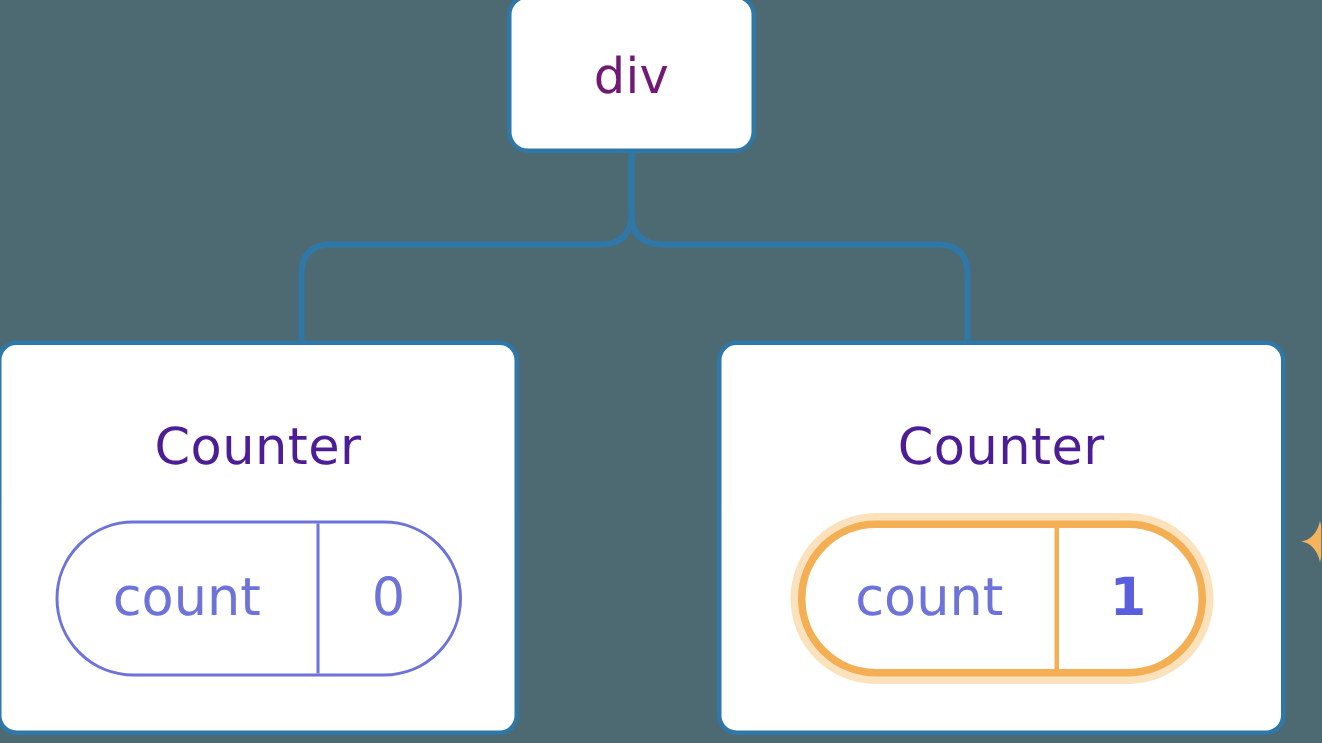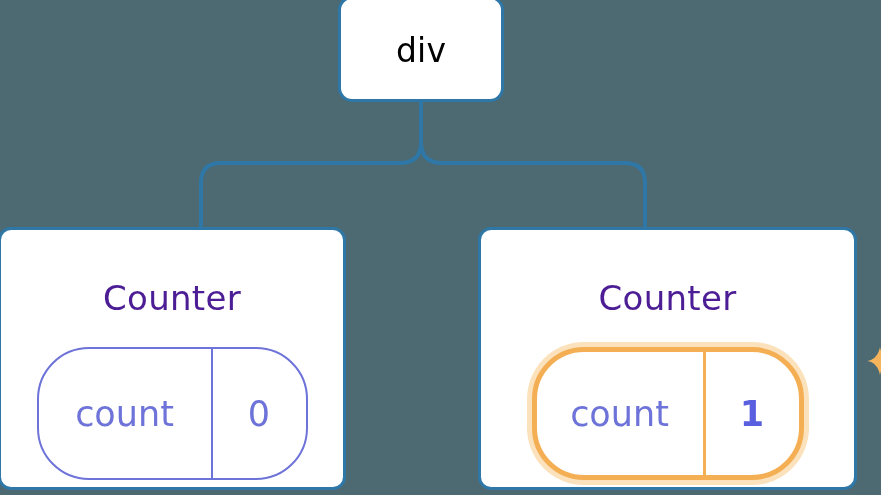--- a/index.html
+++ b/index.html
@@ -41,21 +41,21 @@
 
   #div-node {
     left: 338px;
     top: -4px;
     width: 166px;
     height: 106px;
     border-radius: 14px;
   }
   #div-node .node-title {
     font-size: 33px;
-    color: #000000;
+    color: #701a75;
     letter-spacing: 0.2px;
     line-height: 1;
     margin-top: 3px;
   }
 
   .counter-card {
     width: 348px;
     height: 263px;
     top: 227px;
     justify-content: flex-start;
@@ -78,21 +78,21 @@
     position: relative;
     margin-top: 29px;
     display: flex;
     align-items: center;
     justify-content: center;
   }
   .pill {
     position: relative;
     display: flex;
     align-items: stretch;
-    height: 133px;
+    height: 104px;
     border-radius: 52px;
     box-sizing: border-box;
     background: #ffffff;
   }
   .pill.plain {
     width: 271px;
     border: 2px solid #6d73d8;
   }
   .pill.highlight {
     width: 272px;

